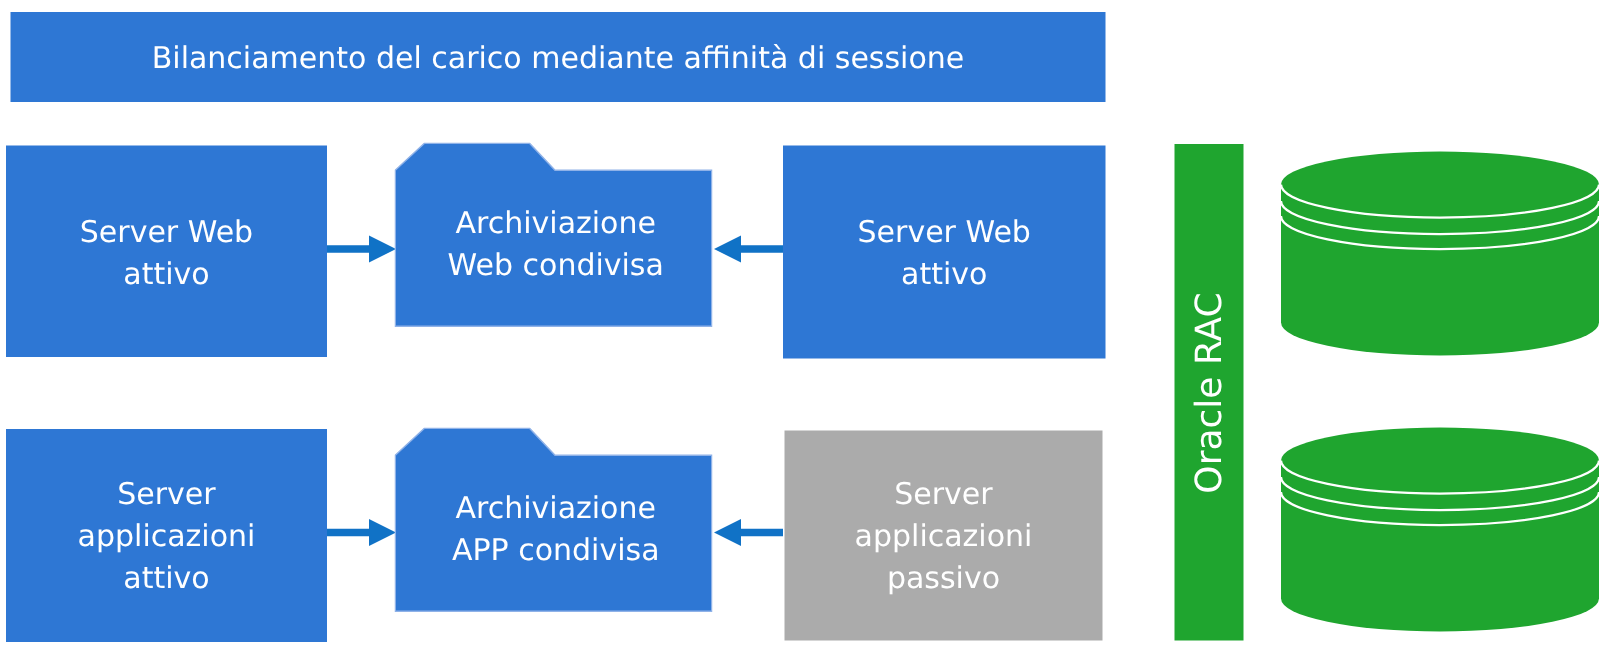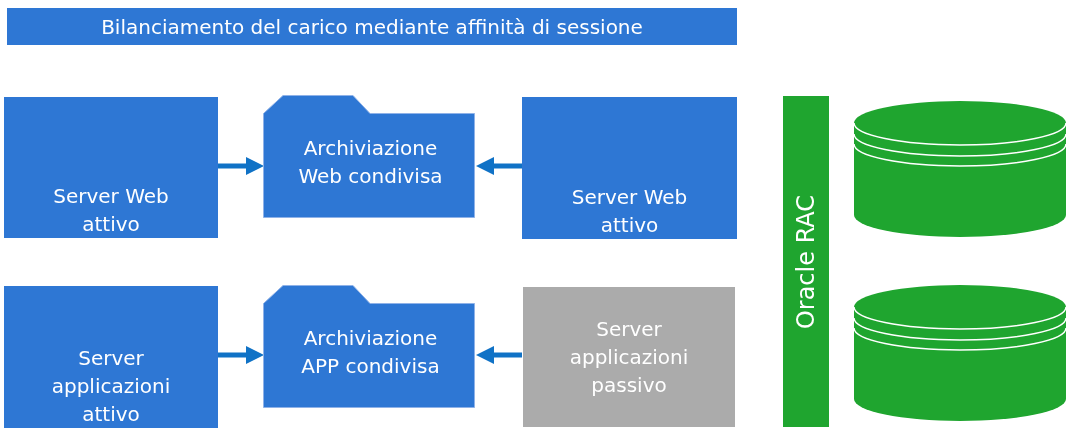--- a/index.html
+++ b/index.html
@@ -10,39 +10,39 @@
     height: 431px;
     background: #ffffff;
     font-family: "DejaVu Sans", "Liberation Sans", sans-serif;
     overflow: hidden;
   }
 
   
   .title-bar {
     position: absolute;
     left: 7px; top: 8px;
-    width: 730px; height: 37px;
+    width: 730px; height: 60px;
     background: var(--box-blue, #2E77D4);
     color: var(--text-white, #ffffff);
     display: flex; align-items: center; justify-content: center;
     font-size: 20px;
   }
 
   
   .node {
     position: absolute;
     display: flex; align-items: center; justify-content: center;
     color: var(--text-white, #ffffff);
     font-size: 20px; line-height: 1.4;
   }
   .node .label, .folder .label, .title-bar .label {
     white-space: pre-line;
     text-align: center;
   }
-  .blue { background: var(--box-blue, #2E77D4); align-items: flex-end; }
+  .blue { background: var(--box-blue, #2E77D4); }
   .gray { background: var(--passive-gray, #ABABAB); }
 
   #box-web-left  { left: 4px;   top: 97px;  width: 214px; height: 141px; }
   #box-web-right { left: 522px; top: 97px;  width: 215px; height: 142px; }
   #box-app-left  { left: 4px;   top: 286px; width: 214px; height: 142px; }
   #box-app-right { left: 523px; top: 287px; width: 212px; height: 140px; }
 
   
   .folder { position: absolute; width: 215px; height: 123px; }
   #folder-web { left: 263px; top: 95px; }

